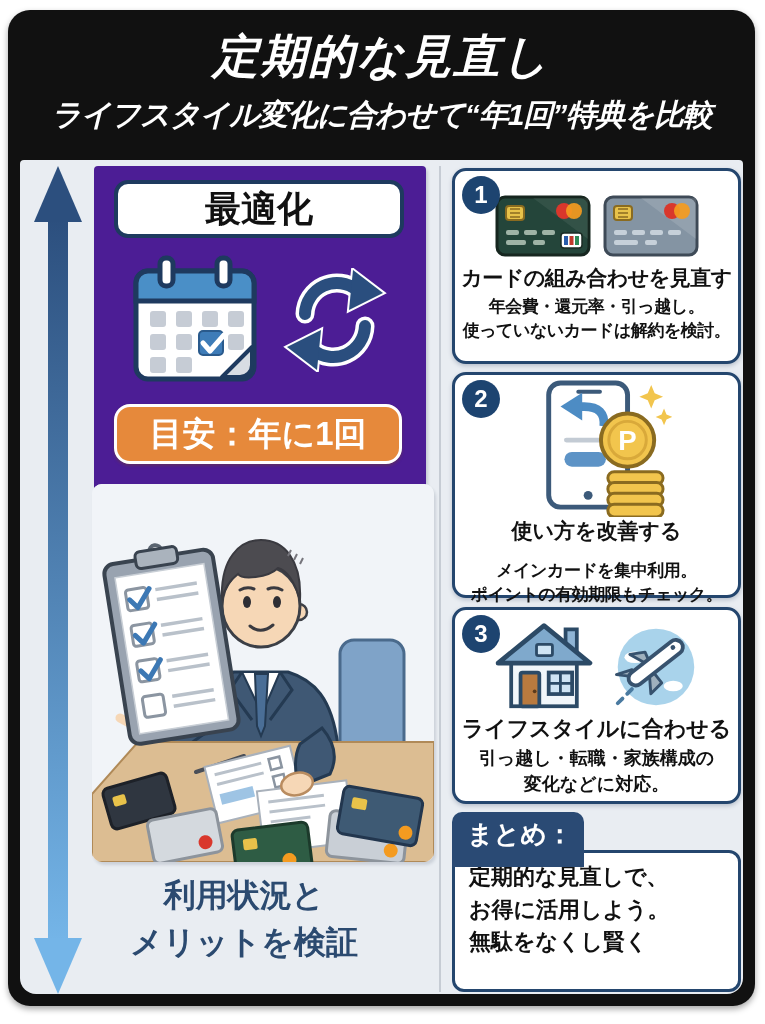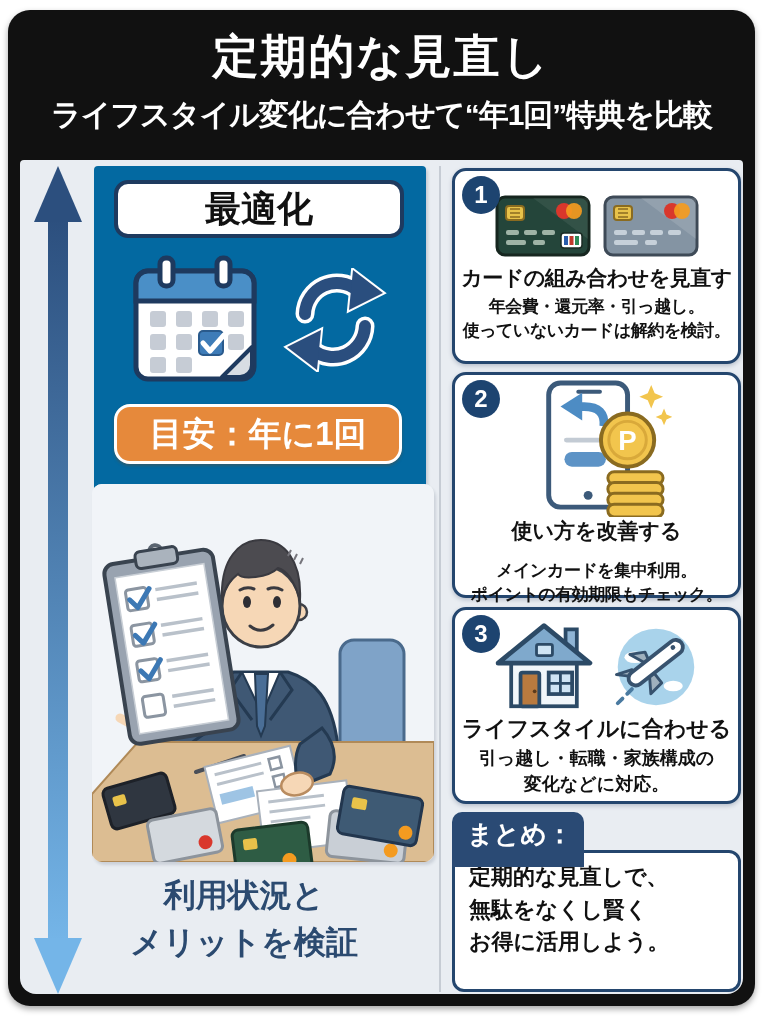--- a/index.html
+++ b/index.html
@@ -3,31 +3,31 @@
 <meta charset="utf-8">
 <style>
   * { margin:0; padding:0; box-sizing:border-box; }
   html,body { width:765px; height:1024px; background:#ffffff;
     font-family:"Liberation Sans","DejaVu Sans",sans-serif; }
   .page { position:relative; width:765px; height:1024px; overflow:hidden; }
 
   .frame { position:absolute; left:8px; top:10px; width:747px; height:996px;
     background:#111111; border-radius:22px; box-shadow:0 3px 6px rgba(0,0,0,.35); }
 
-  .header { position:absolute; left:0; top:0; width:100%; text-align:center; }
+  .header { position:absolute; left:0; top:0; width:100%; text-align:center;font-style:italic; }
   .hdr-title { margin-top:16px; font-size:46px; font-weight:bold; color:#ffffff; letter-spacing:2px; }
   .hdr-sub { margin-top:7px; font-size:30px; font-weight:bold; color:#ffffff; letter-spacing:-1px; }
 
   .content { position:absolute; left:12px; top:150px; width:723px; height:834px;
     background:#e9edf2; border-radius:4px 4px 16px 16px; overflow:hidden; }
 
   
   .timeline-arrow { position:absolute; left:12px; top:6px; }
   .opt-panel { position:absolute; left:74px; top:6px; width:332px; height:382px;
-    background:#0369a1; border-radius:4px; box-shadow:2px 3px 3px rgba(40,55,80,.18); }
+    background:#4c1d95; border-radius:4px; box-shadow:2px 3px 3px rgba(40,55,80,.18); }
   .opt-title-box { position:absolute; left:20px; top:14px; width:290px; height:58px;
     background:#ffffff; border:4px solid #1e3a5f; border-radius:14px;
     font-size:36px; font-weight:bold; color:#111; text-align:center; line-height:50px; }
   .cal-icon { position:absolute; left:36px; top:89px; }
   .refresh-icon { position:absolute; left:188px; top:102px; }
   .pace-badge { position:absolute; left:20px; top:238px; width:288px; height:60px;
     background:#e6893b; border:3px solid #ffffff; border-radius:16px;
     font-size:33px; font-weight:bold; color:#ffffff; text-align:center; line-height:54px;
     box-shadow:0 2px 3px rgba(120,70,20,.35); }
 
@@ -337,19 +337,19 @@
         <div class="step-title t3">ライフスタイルに合わせる</div>
         <div class="step-body b3">
           <div>引っ越し・転職・家族構成の</div>
           <div>変化などに対応。</div>
         </div>
       </div>
 
       <div class="summary-tab">まとめ：</div>
       <div class="summary-box">
         <div>定期的な見直しで、</div>
+        <div>お得に活用しよう。</div>
         <div>無駄をなくし賢く</div>
-        <div>お得に活用しよう。</div>
       </div>
 
     </div>
   </div>
 </div>
 
 </body></html>

